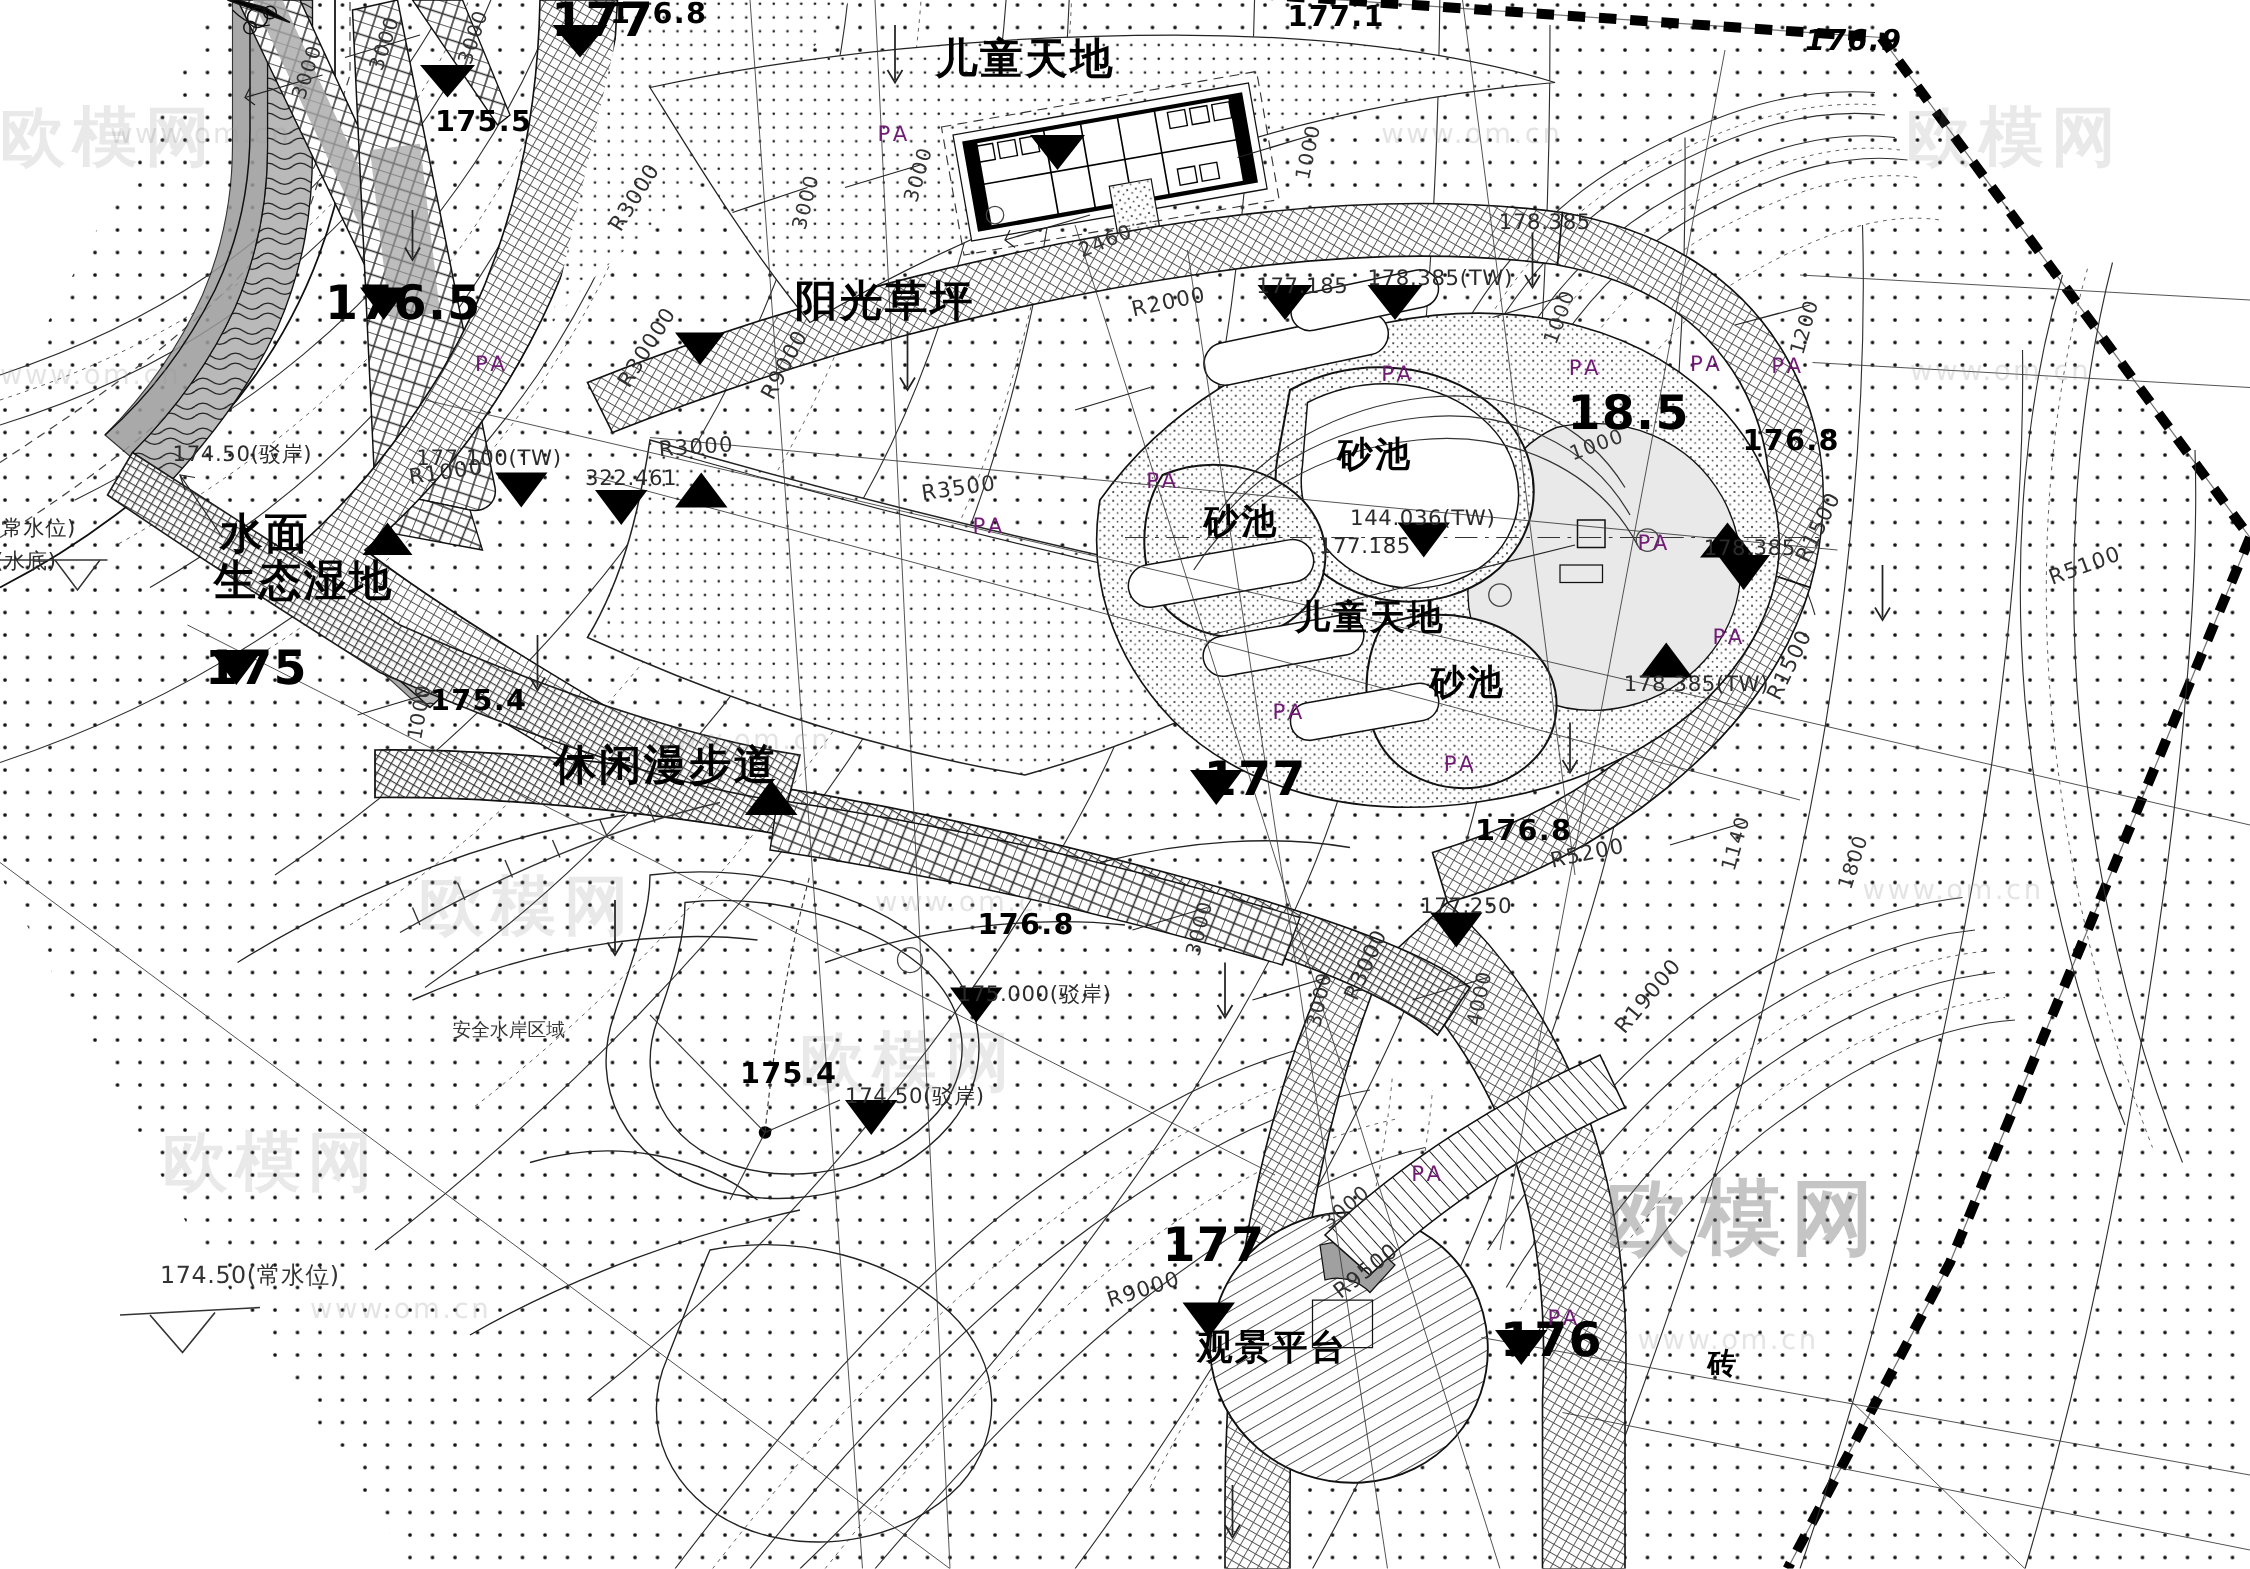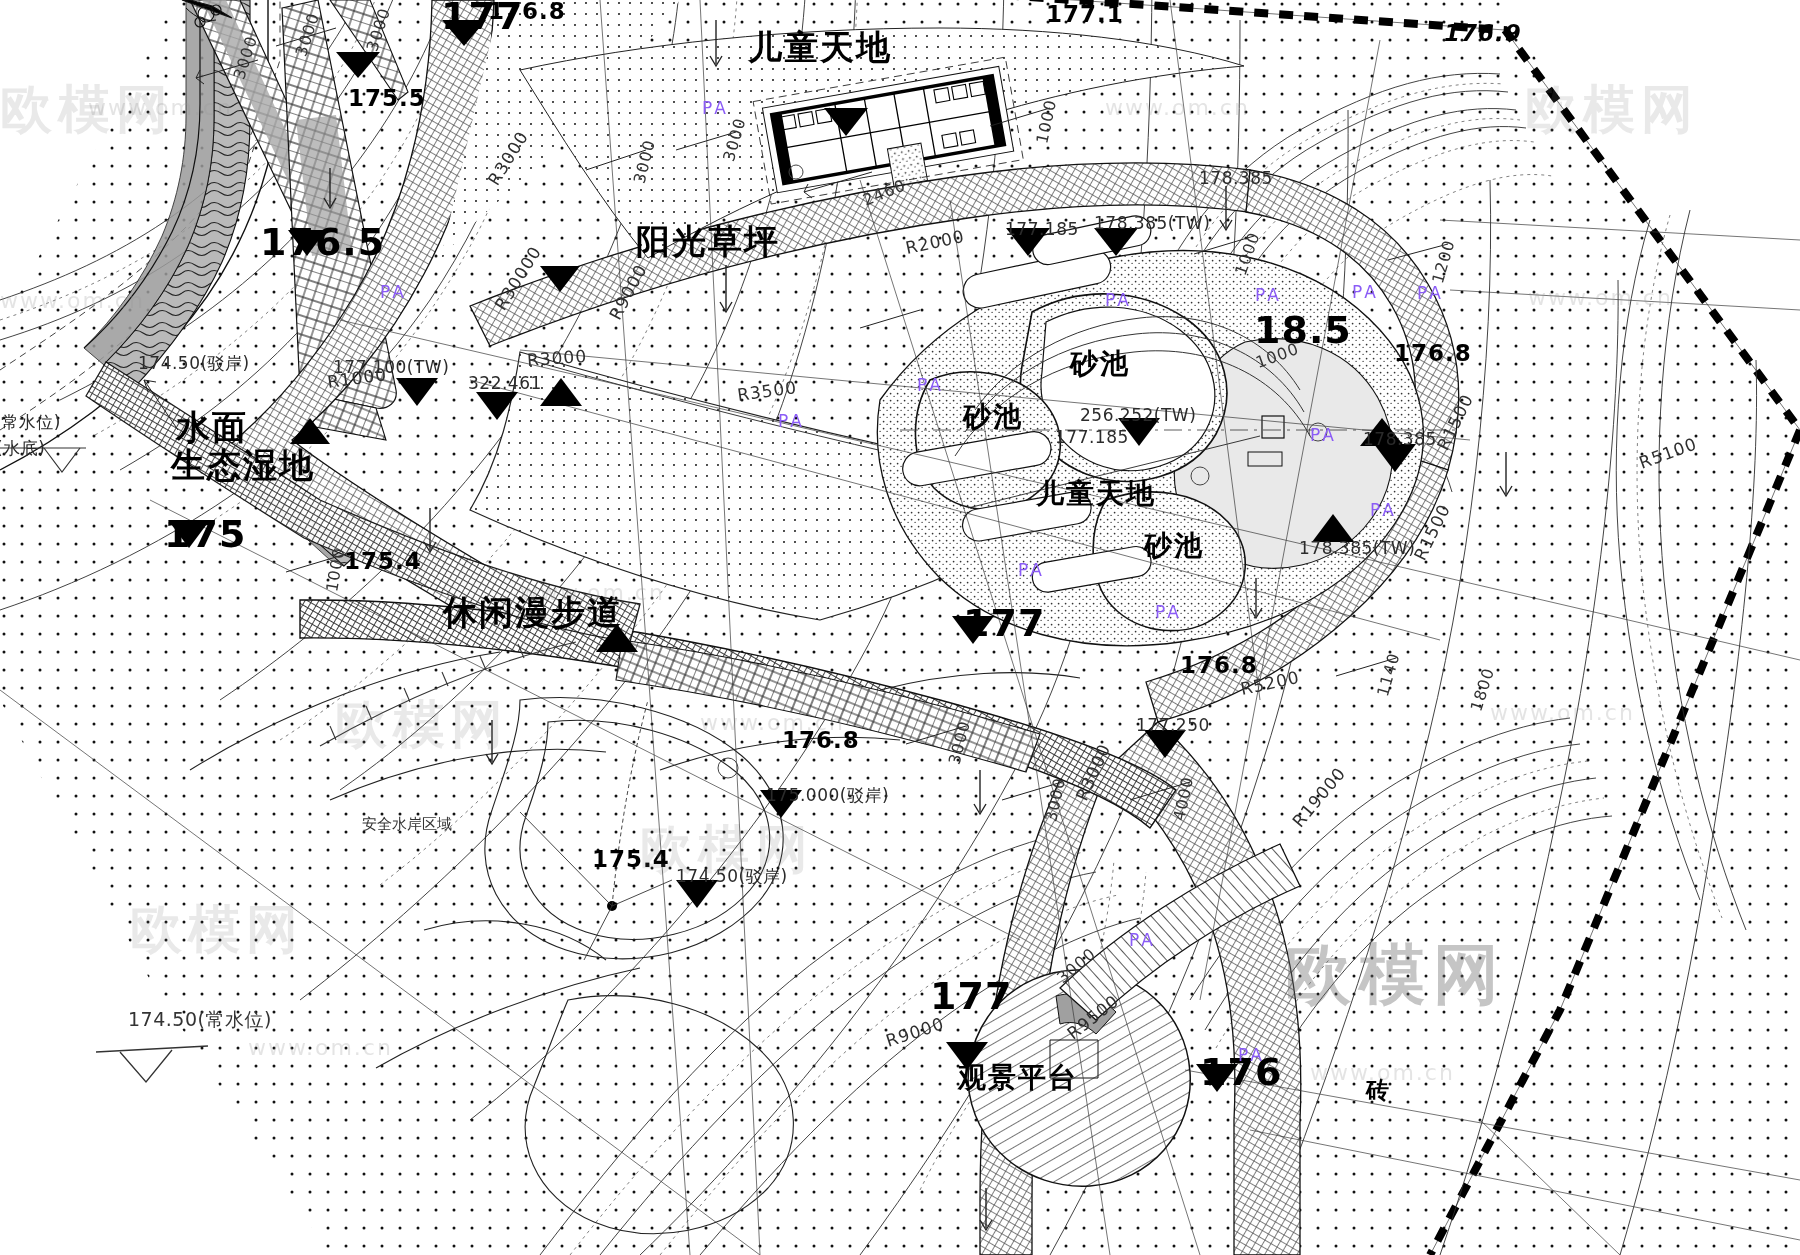--- a/index.html
+++ b/index.html
@@ -62,21 +62,21 @@
     color: #2e2e2e;
     letter-spacing: 1px;
   }
   .dim-lbl {
     font-size: 16px;
     color: #333;
     letter-spacing: 1px;
   }
   .pa-lbl {
     font-size: 17px;
-    color: #8b5cf6;
+    color: #701a75;
     letter-spacing: 3px;
   }
   .note-thin {
     font-size: 15px;
     color: #333;
   }
   .legend-lbl {
     font-size: 19px;
     color: #333;
     letter-spacing: 0.5px;
@@ -594,36 +594,36 @@
 
   <div class="lbl contour-major" style="left:441px; top:-6px;">177</div>
   <div class="lbl contour-major" style="left:260px; top:220px;">176.5</div>
   <div class="lbl contour-major" style="left:1254px; top:308px;">18.5</div>
   <div class="lbl contour-major" style="left:164px; top:512px;">175</div>
   <div class="lbl contour-major" style="left:963px; top:601px;">177</div>
   <div class="lbl contour-major" style="left:930px; top:974px;">177</div>
   <div class="lbl contour-major" style="left:1200px; top:1050px;">176</div>
 
   <div class="lbl elev-spot" style="left:488px; top:-2px;">176.8</div>
-  <div class="lbl elev-spot" style="left:1030px; top:1px;margin-left:16px;">177.1</div>
+  <div class="lbl elev-spot" style="left:1030px; top:1px;">177.1</div>
   <div class="lbl elev-spot" style="left:1444px; top:20px;font-style:italic;">176.9</div>
   <div class="lbl elev-spot" style="left:348px; top:85px;">175.5</div>
   <div class="lbl elev-spot" style="left:1394px; top:340px;">176.8</div>
   <div class="lbl elev-spot" style="left:344px; top:548px;">175.4</div>
   <div class="lbl elev-spot" style="left:1180px; top:652px;">176.8</div>
   <div class="lbl elev-spot" style="left:782px; top:727px;">176.8</div>
   <div class="lbl elev-spot" style="left:592px; top:846px;">175.4</div>
 
   <div class="lbl elev-thin" style="left:138px; top:352px;">174.50(驳岸)</div>
   <div class="lbl elev-thin" style="left:333px; top:357px;">177.100(TW)</div>
   <div class="lbl elev-thin" style="left:468px; top:373px;">322.461</div>
   <div class="lbl elev-thin" style="left:1199px; top:168px;">178.385</div>
   <div class="lbl elev-thin" style="left:1005px; top:219px;">177.185</div>
   <div class="lbl elev-thin" style="left:1094px; top:213px;">178.385(TW)</div>
-  <div class="lbl elev-thin" style="left:1080px; top:405px;">256.252(TW)</div>
+  <div class="lbl elev-thin" style="left:1080px; top:405px;">144.036(TW)</div>
   <div class="lbl elev-thin" style="left:1055px; top:427px;">177.185</div>
   <div class="lbl elev-thin" style="left:1363px; top:429px;">178.385</div>
   <div class="lbl elev-thin" style="left:1299px; top:538px;">178.385(TW)</div>
   <div class="lbl elev-thin" style="left:1136px; top:715px;">177.250</div>
   <div class="lbl elev-thin" style="left:736px; top:784px;margin-left:30px;">175.000(驳岸)</div>
   <div class="lbl elev-thin" style="left:676px; top:865px;">174.50(驳岸)</div>
   <div class="lbl note-thin" style="left:362px; top:815px;">安全水岸区域</div>
   <div class="lbl elev-thin" style="left:-6px; top:411px;">(常水位)</div>
   <div class="lbl elev-thin" style="left:-4px; top:437px;">(水底)</div>
   <div class="lbl elev-spot" style="left:1366px; top:1075px;">砖</div>

